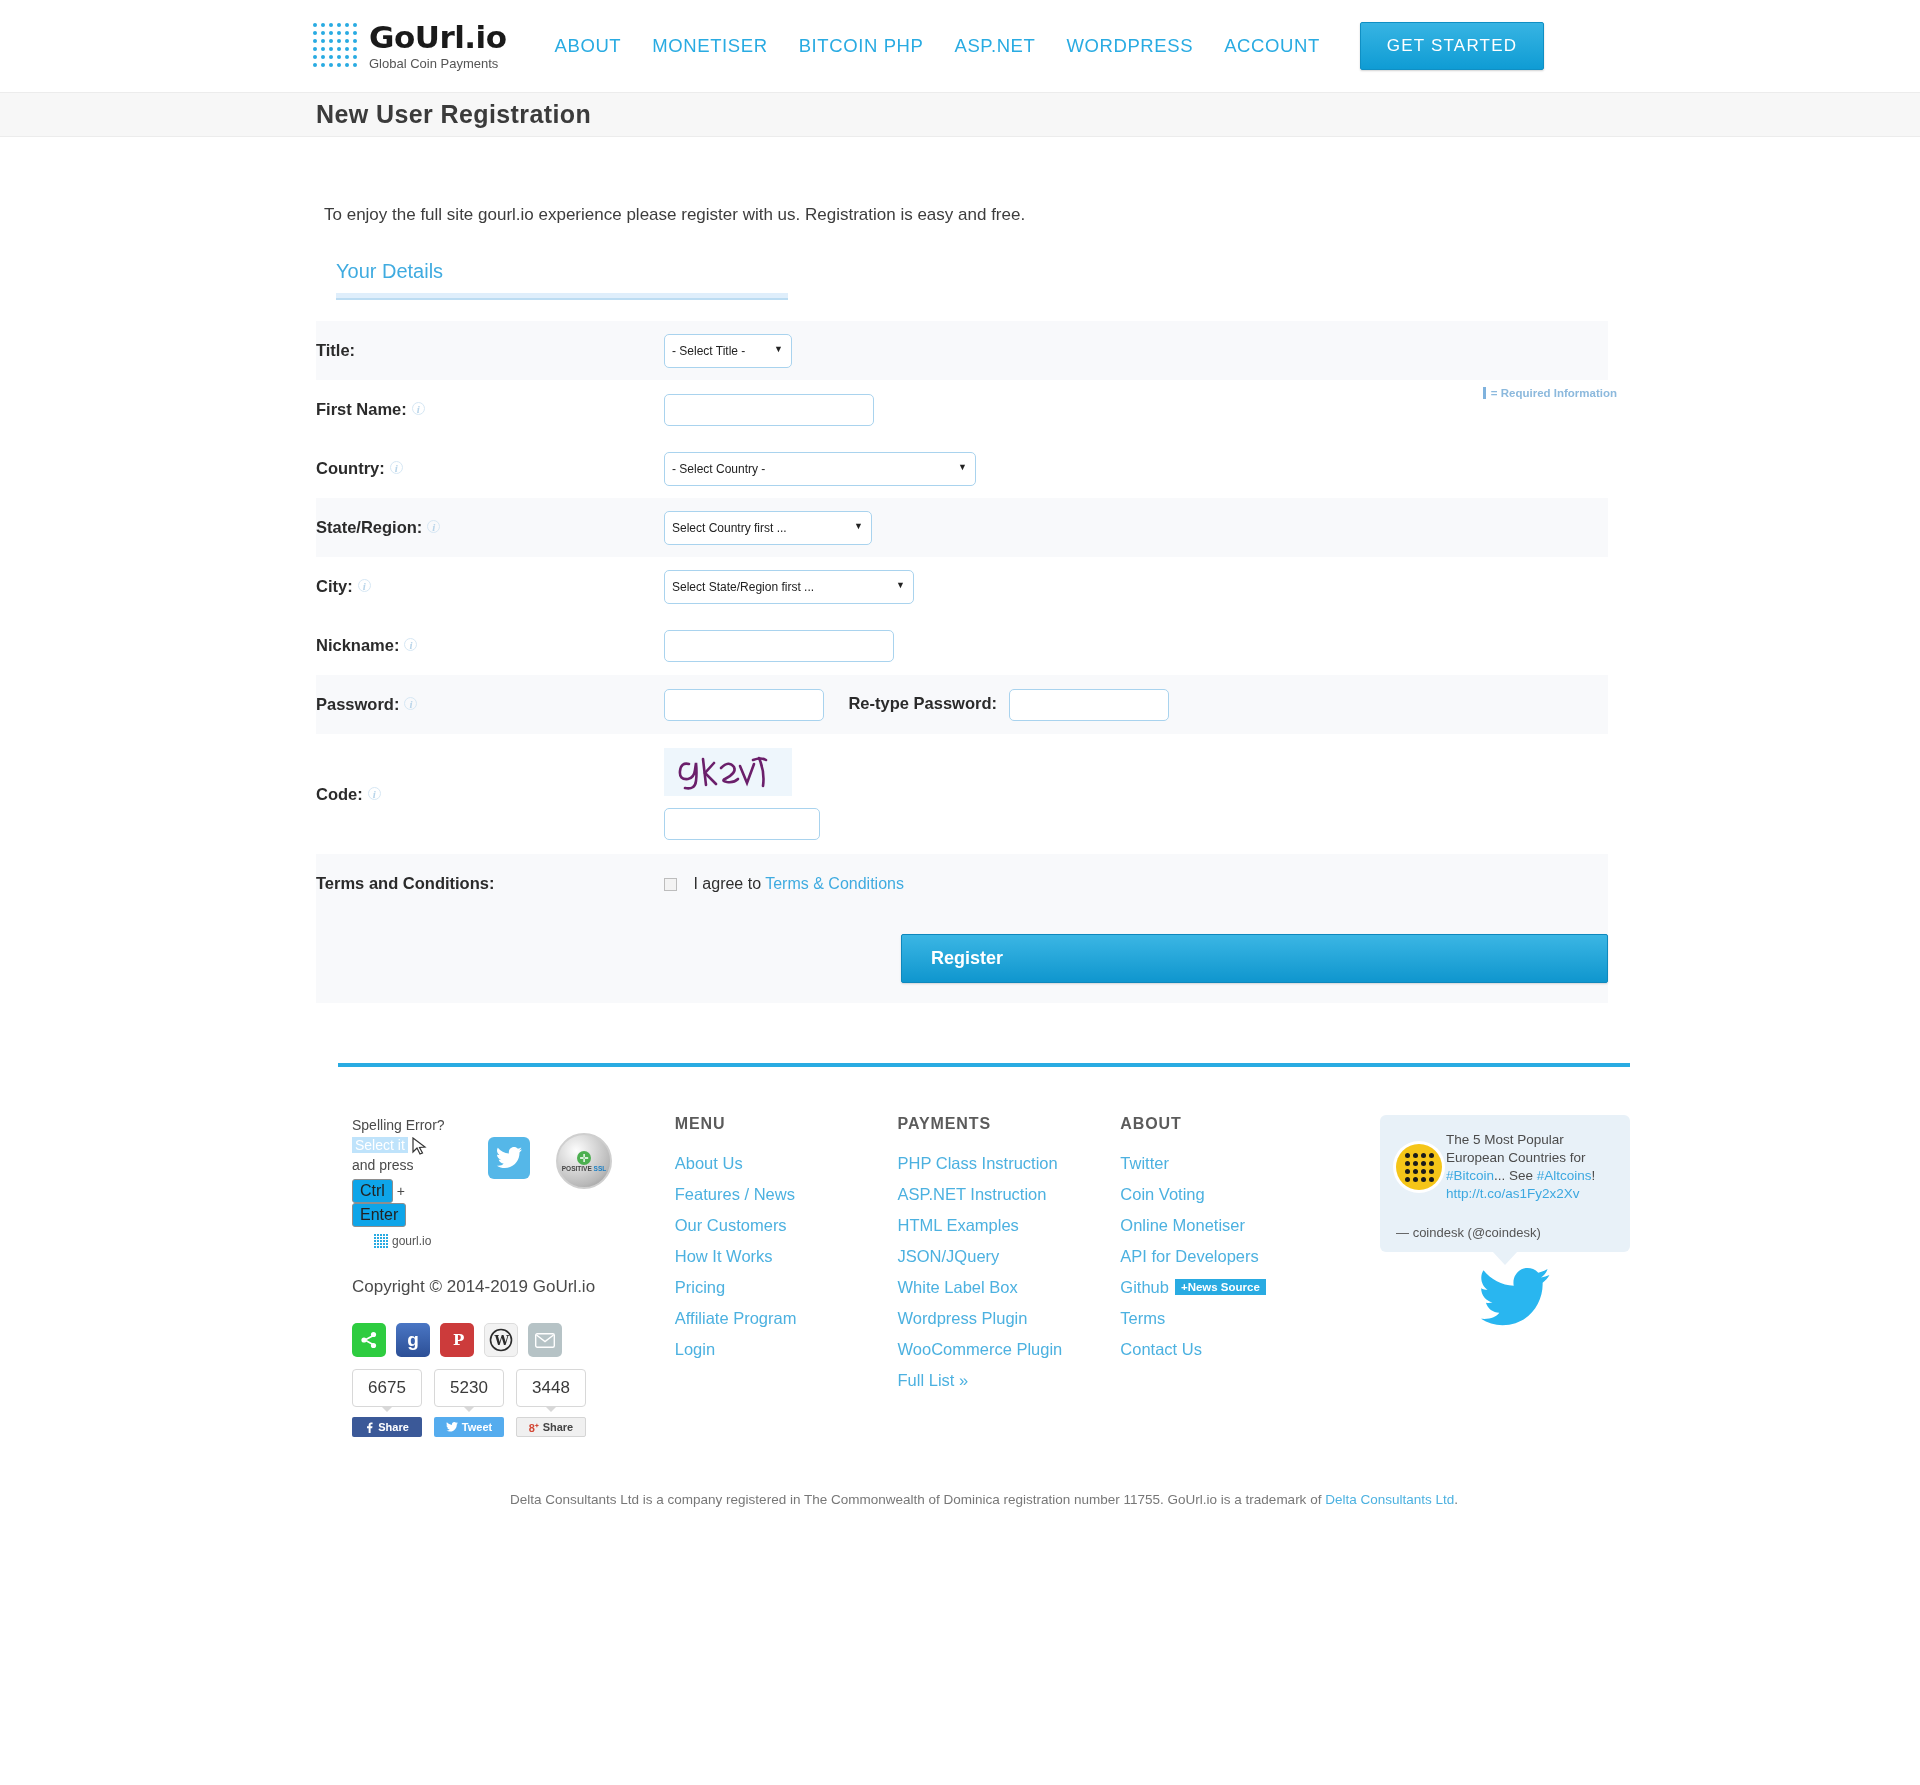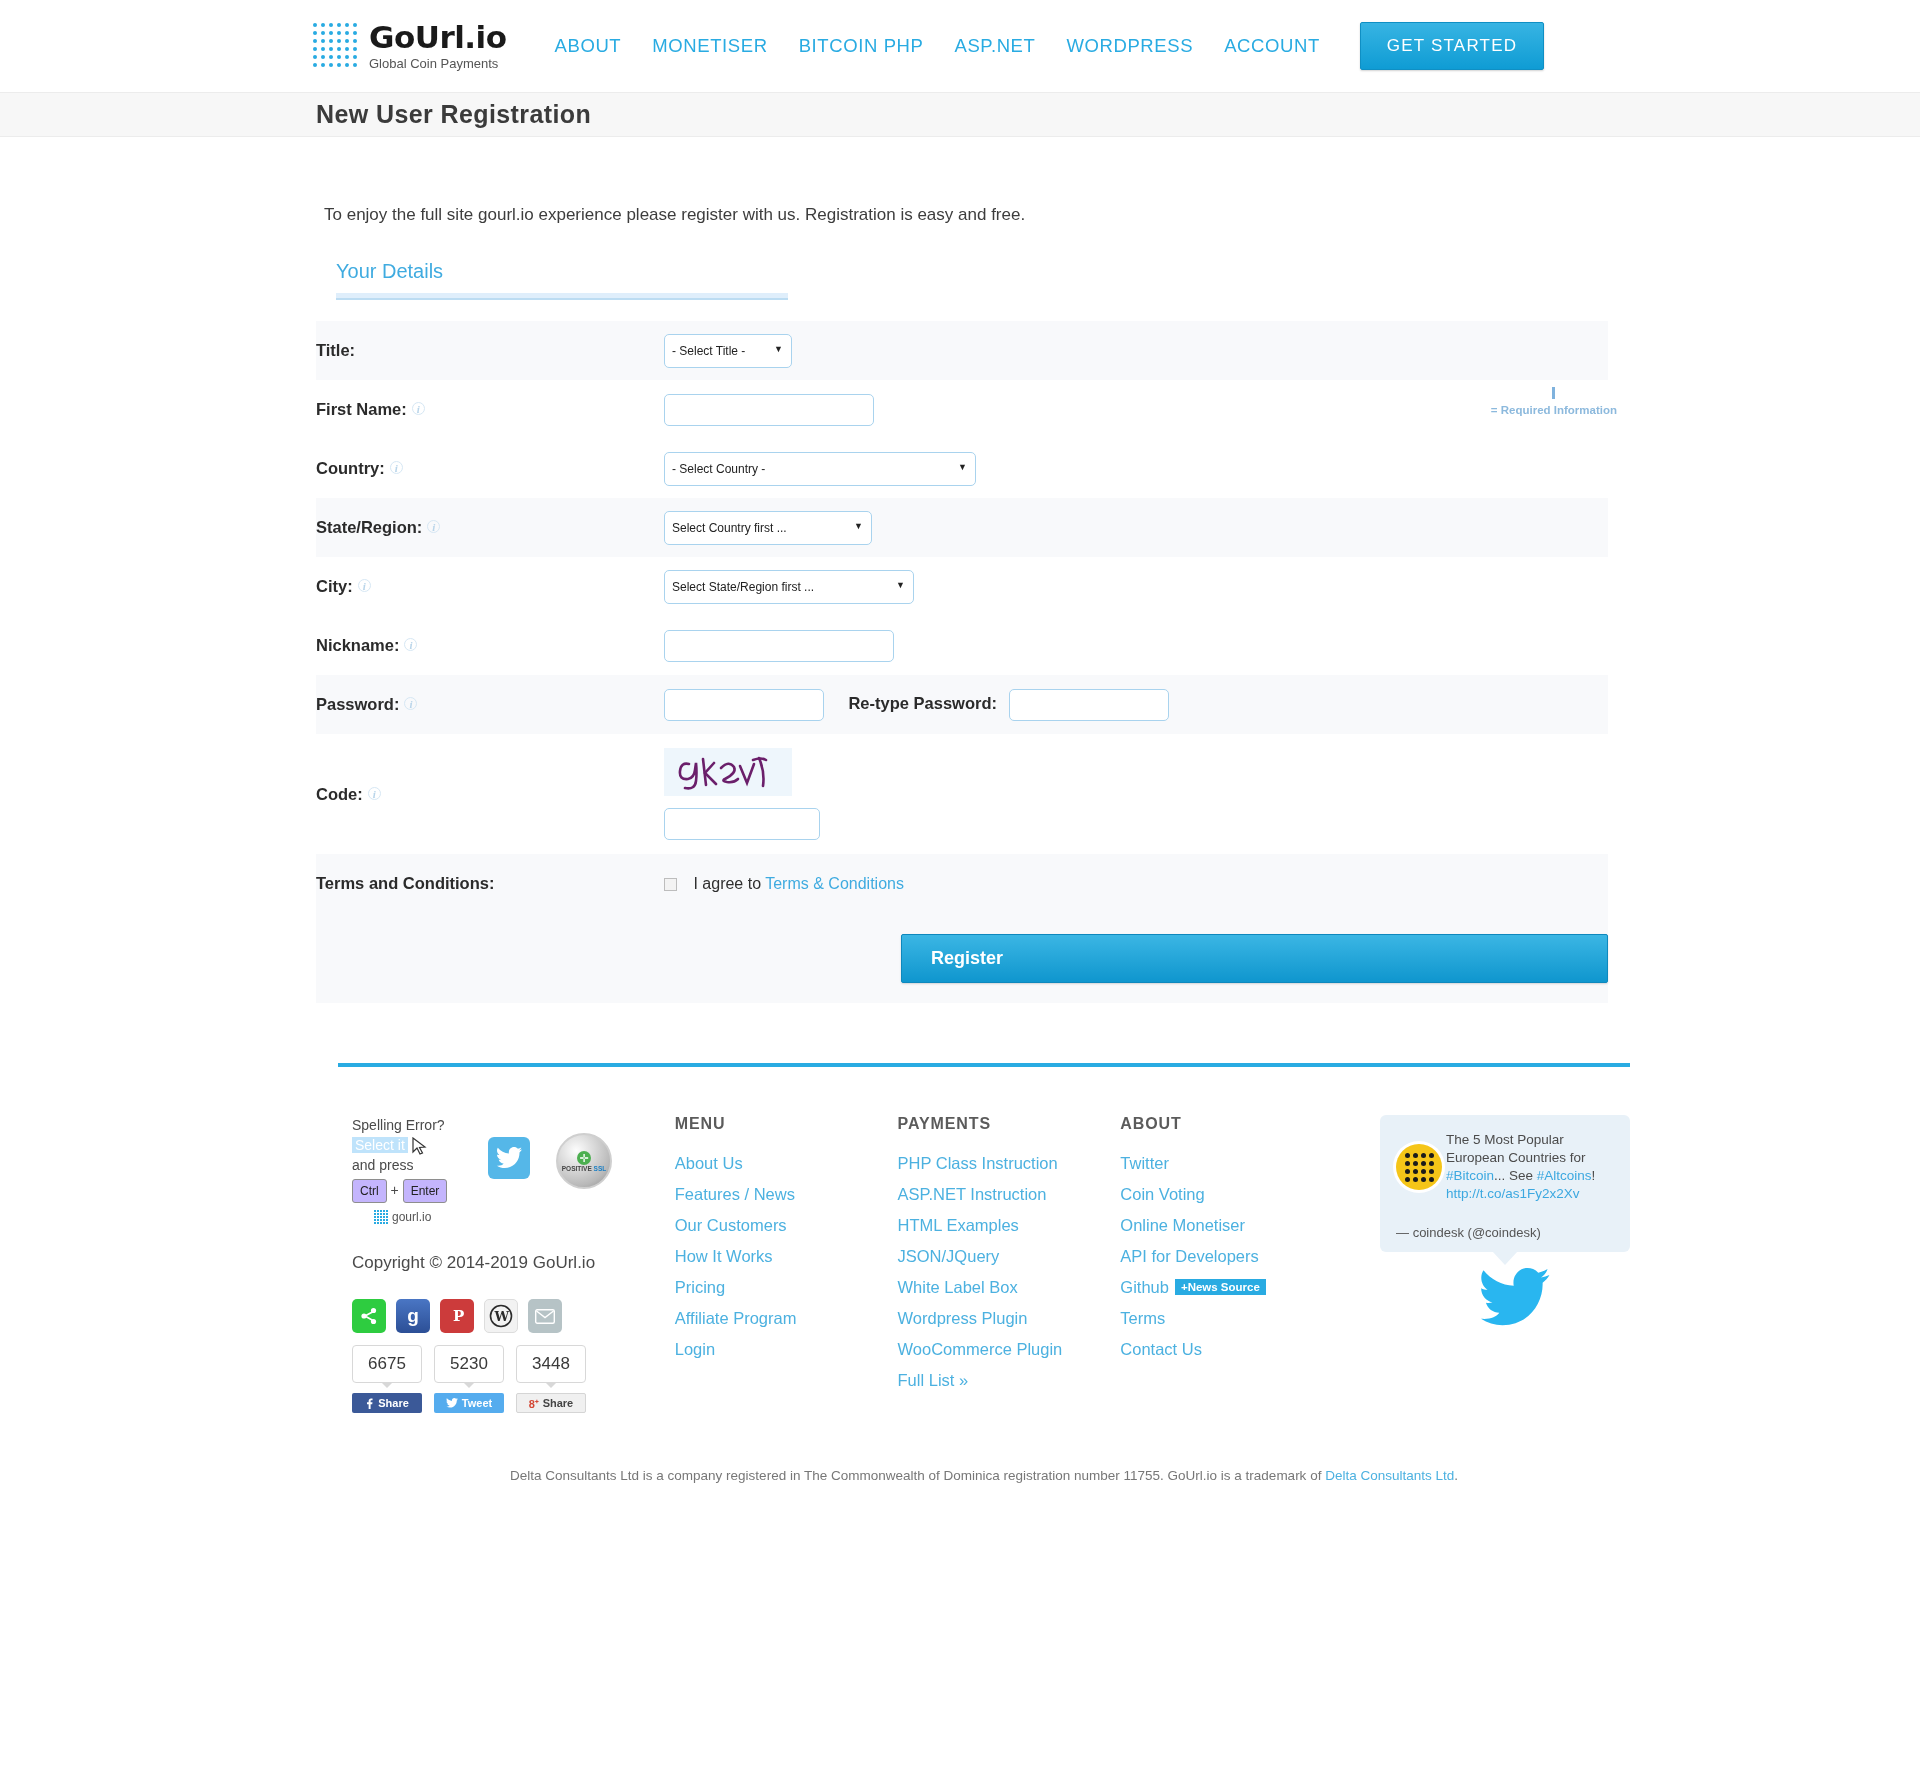--- a/index.html
+++ b/index.html
@@ -78,21 +78,21 @@
   
   .main { position:relative; padding-top:68px; }
   .intro {
     margin-left:324px;
     font-size:17px; color:#3d3d3d;
   }
   .reqnote {
     position:absolute;
     right:303px; top:250px;
     font-size:11.5px; color:#8cb9dd; font-weight:bold;
-    display:flex; align-items:center; gap:5px;flex-direction:column;
+    display:flex; align-items:center; gap:5px;
   }
   .reqbar { display:inline-block; width:3px; height:12px; background:#7fb2dd; }
   .section-title {
     margin-left:336px; margin-top:35px;
     font-size:20px; color:#3fabe0;
     font-family:"Liberation Sans", sans-serif;
   }
   .section-rule {
     margin-left:336px; margin-top:10px;
     width:452px; height:7px;
@@ -220,21 +220,21 @@
     display:inline-block; background:#29abe2; color:#fff;
     font-size:11.5px; font-weight:bold;
     padding:2px 6px; margin-left:6px; vertical-align:2px;
   }
 
   .spell-box { display:flex; align-items:flex-start; gap:26px; }
   .spell-txt { font-size:14px; color:#4a4a4a; line-height:20px; position:relative; width:110px; }
   .sel-hl { background:#bfe3fb; color:#fff; padding:0 3px; }
   .kbd {
     display:inline-block; border:1px solid #8e8e8e; border-radius:3px;
-    background:#c4b5fd; font-size:12px; padding:1px 7px; color:#222;
+    background:#0ea5e9; font-size:16px; padding:1px 7px; color:#222;
   }
   .gourl-mini { font-size:12px; color:#555; display:flex; align-items:center; gap:4px; margin-top:4px; padding-left:22px;}
   .mini-dots { display:grid; grid-template-columns:repeat(5,2px); grid-template-rows:repeat(5,2px); gap:1px; }
   .mini-dots i { width:2px; height:2px; background:#29abe2; display:block; }
   .tw-sq {
     width:42px; height:42px; background:#55b7e8; border-radius:6px;
     display:flex; align-items:center; justify-content:center; margin-top:22px;
   }
   .ssl-seal {
     width:56px; height:56px; border-radius:50%;

